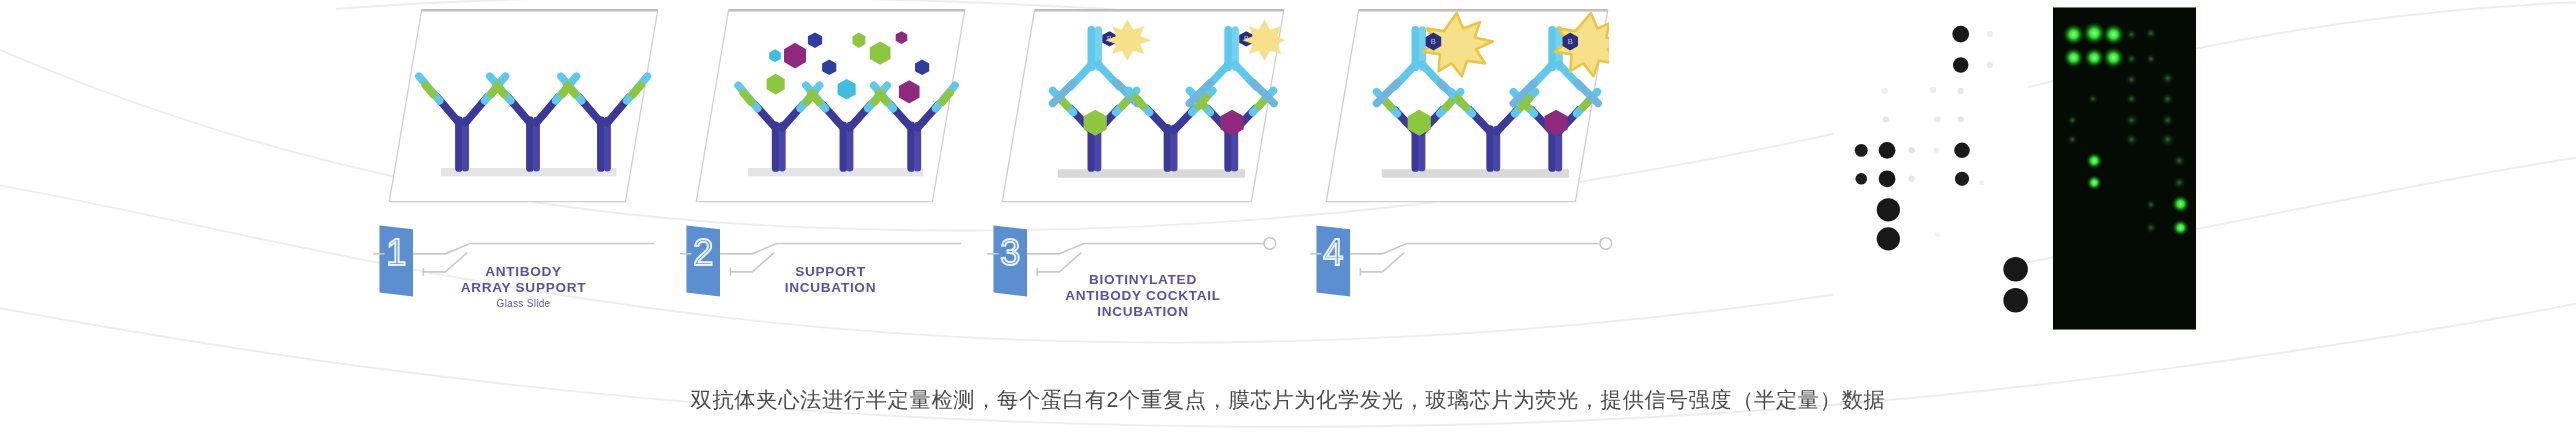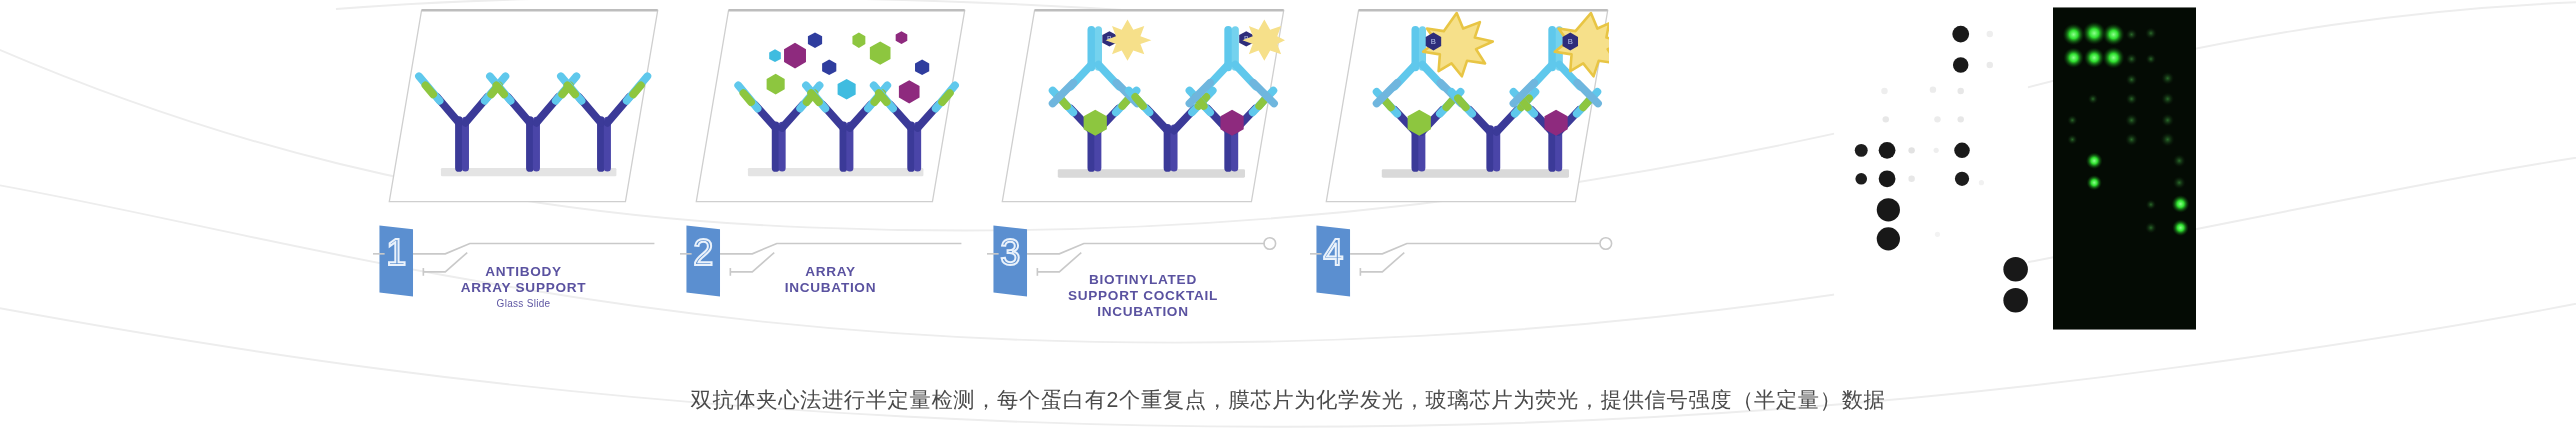--- a/index.html
+++ b/index.html
@@ -166,21 +166,21 @@
     <text x="36" y="70" text-anchor="middle" font-size="56" font-family="'Liberation Sans',sans-serif" fill="none" stroke="#eaf2fb" stroke-width="3">2</text>
     <g stroke="#c9c9c9" stroke-width="2.5" fill="none">
       <path d="M0,52 L18,52"></path>
       <path d="M62,52 L112,52 L150,36 L436,36"></path>
       <path d="M78,80 L112,80 L146,50"></path>
       <path d="M78,74 L78,86"></path>
     </g>
   </svg>
 
   <div class="caption" style="left:695px;top:264px;width:271px;">
-    <span>ARRAY</span><br>
+    <span>SUPPORT</span><br>
     <span>INCUBATION</span>
   </div>
 
   <div class="panel" style="left:1001px;width:284px;">
     <svg class="frame" viewBox="0 0 440 300" preserveAspectRatio="none">
       <path d="M52,2 L438,2 L388,298 L2,298 Z" fill="#ffffff" stroke="#cfcfcf" stroke-width="2"></path>
       <path d="M52,2 L438,2" stroke="#bdbdbd" stroke-width="4"></path>
     </svg>
 
     <svg class="scene" viewBox="0 0 440 300">
@@ -258,21 +258,21 @@
       <path d="M0,52 L18,52"></path>
       <path d="M62,52 L112,52 L150,36 L430,36"></path>
       <path d="M78,80 L112,80 L146,50"></path>
       <path d="M78,74 L78,86"></path>
       <circle cx="438" cy="36" r="9"></circle>
     </g>
   </svg>
 
   <div class="caption" style="left:1001px;top:272px;width:284px;">
     <span>BIOTINYLATED</span><br>
-    <span>SUPPORT COCKTAIL</span><br>
+    <span>ANTIBODY COCKTAIL</span><br>
     <span>INCUBATION</span>
   </div>
 
   <div class="panel" style="left:1325px;width:284px;">
     <svg class="frame" viewBox="0 0 440 300" preserveAspectRatio="none">
       <path d="M52,2 L438,2 L388,298 L2,298 Z" fill="#ffffff" stroke="#cfcfcf" stroke-width="2"></path>
       <path d="M52,2 L438,2" stroke="#bdbdbd" stroke-width="4"></path>
     </svg>
 
     <svg class="scene" viewBox="0 0 440 300">

